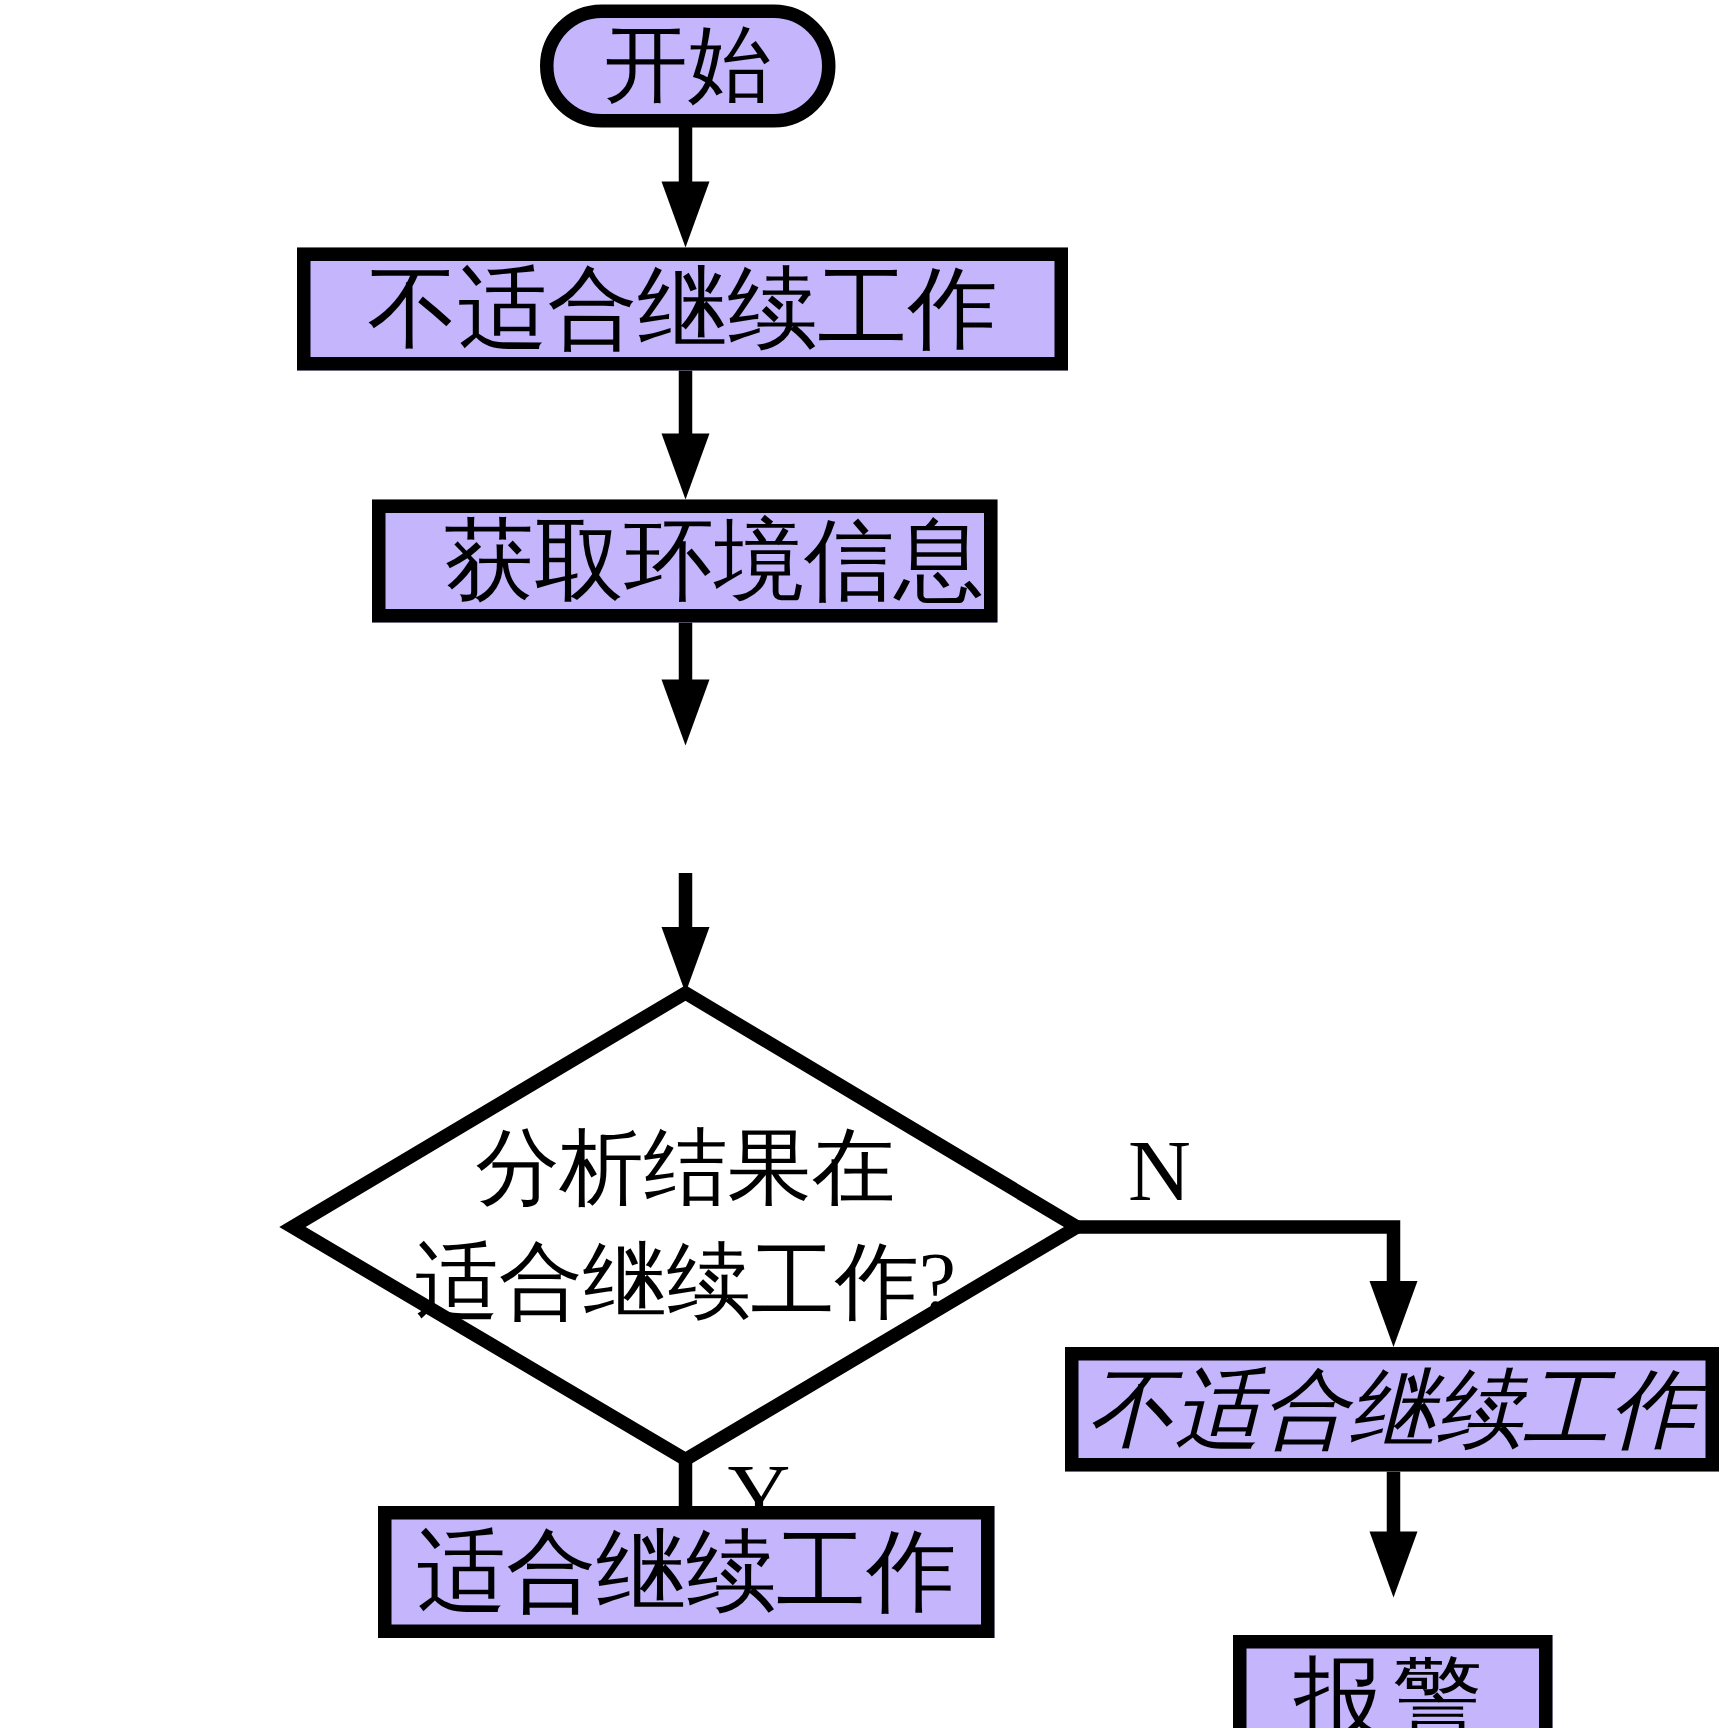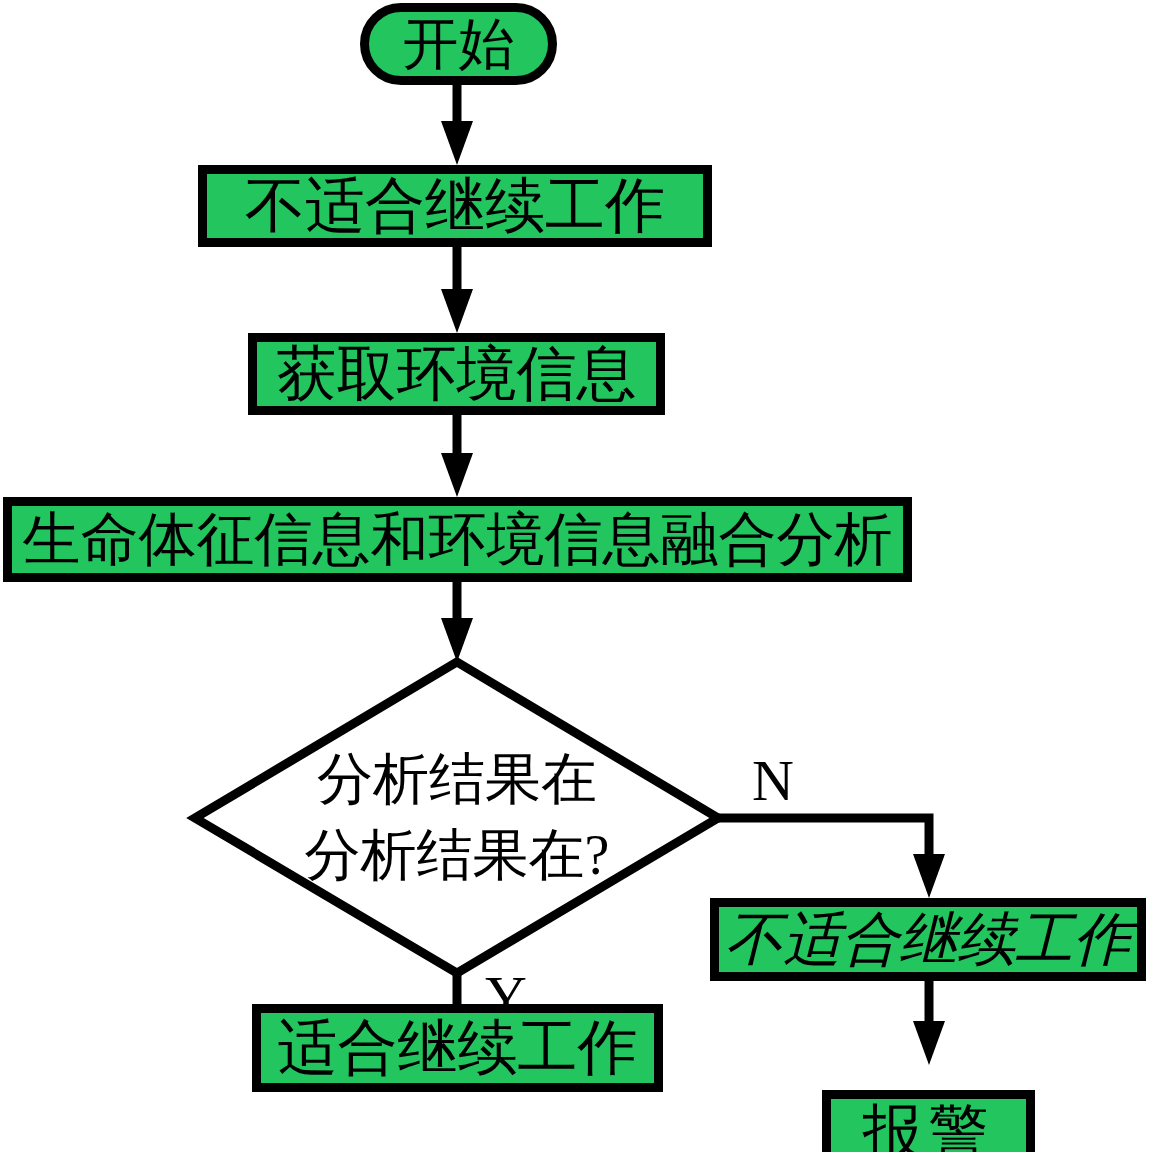--- a/index.html
+++ b/index.html
@@ -18,35 +18,35 @@
   }
   #connectors {
     position: absolute;
     left: 0;
     top: 0;
   }
   .node {
     position: absolute;
     box-sizing: border-box;
     border: 9px solid #000000;
-    background: #22c55e;
+    background: #c4b5fd;
     display: flex;
     align-items: center;
     justify-content: center;
     text-align: center;
     line-height: 1;
     white-space: nowrap;
   }
   .terminator {
     left: 360px; top: 3px; width: 197px; height: 82px;
     border-radius: 41px;
     font-size: 56px;
   }
   .proc-vitals   { left: 198px; top: 165px;  width: 514px; height: 82px; font-size: 60px; }
-  .proc-env      { left: 248px; top: 333px;  width: 417px; height: 82px; font-size: 60px; }
+  .proc-env      { left: 248px; top: 333px;  width: 417px; height: 82px; font-size: 60px; justify-content: flex-end; }
   .proc-fusion   { left: 3px;   top: 497px;  width: 909px; height: 85px; font-size: 58px; }
   .proc-unfit    { left: 710px; top: 898px;  width: 436px; height: 83px; font-size: 58px; font-style: italic; }
   .proc-fit      { left: 252px; top: 1004px; width: 411px; height: 88px; font-size: 60px; }
   .proc-alarm    { left: 822px; top: 1065px; width: 213px; height: 84px; font-size: 60px; letter-spacing: 6px; margin-top: 25px; }
   .decision-label {
     position: absolute;
     left: 257px; top: 735px; width: 400px; height: 166px;
     display: flex;
     flex-direction: column;
     align-items: center;
@@ -99,27 +99,24 @@
   </div>
 
   <div class="node proc-vitals">
     <span>不适合继续工作</span>
   </div>
 
   <div class="node proc-env">
     <span>获取环境信息</span>
   </div>
 
-  <div class="node proc-fusion">
-    <span>生命体征信息和环境信息融合分析</span>
-  </div>
 
   <div class="decision-label">
     <span>分析结果在</span>
-    <span>分析结果在?</span>
+    <span>适合继续工作?</span>
   </div>
 
   <div class="branch-label branch-n">N</div>
   <div class="branch-label branch-y">Y</div>
 
   <div class="node proc-unfit">
     <span>不适合继续工作</span>
   </div>
 
   <div class="node proc-fit">

